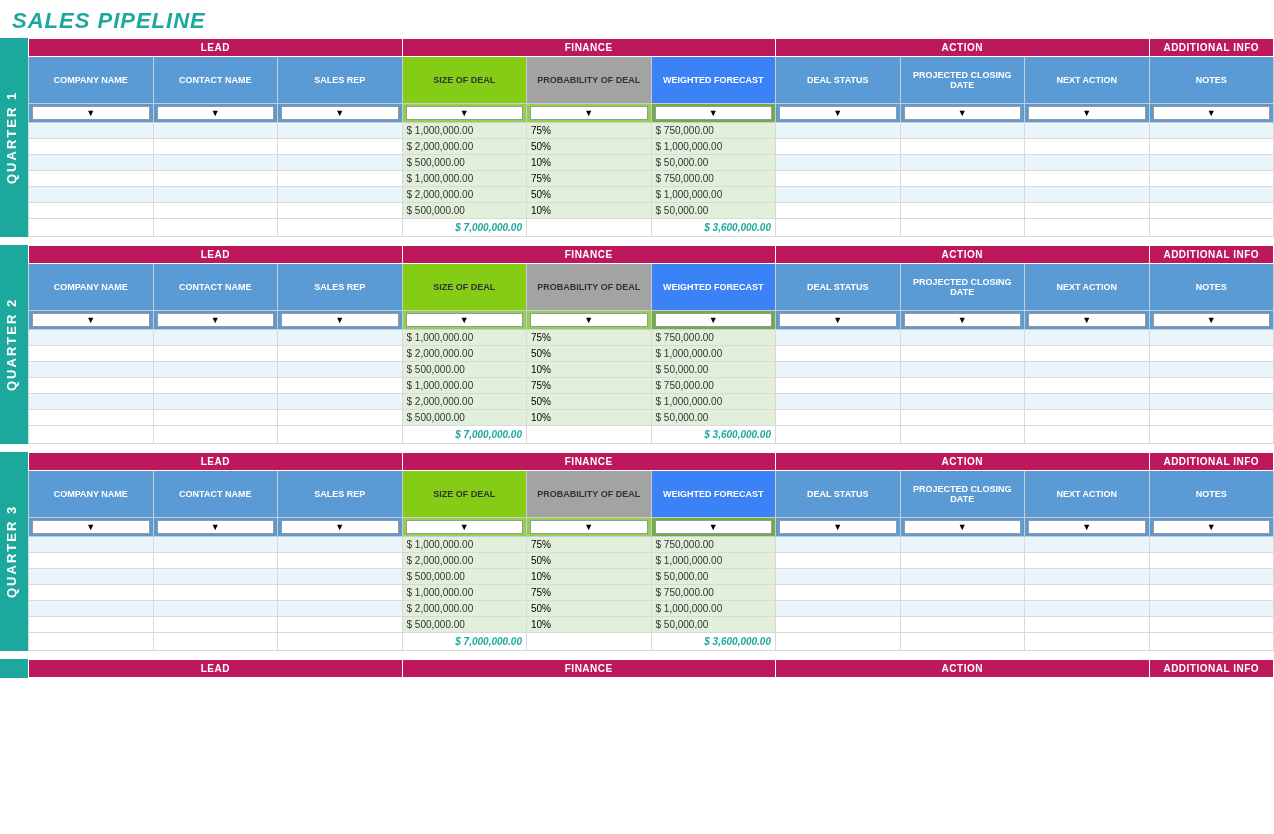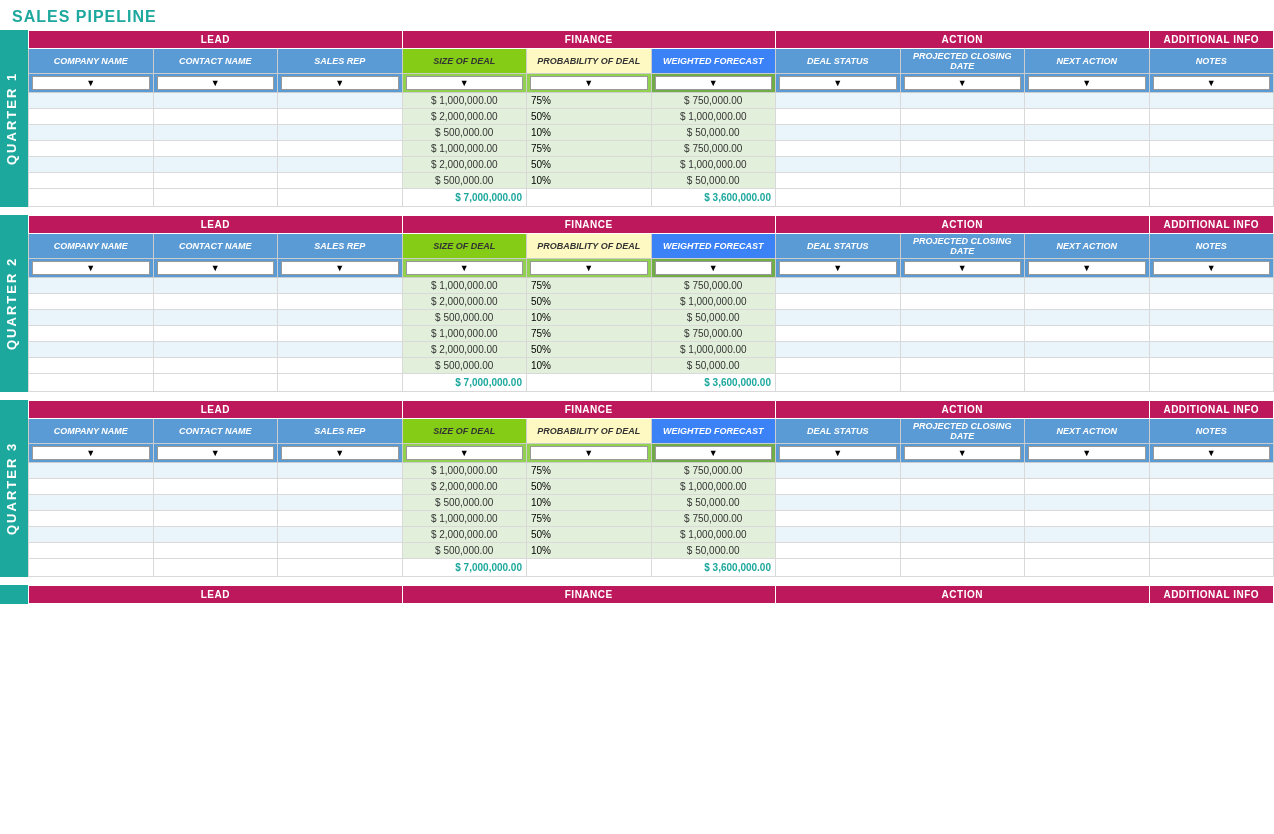--- a/index.html
+++ b/index.html
@@ -1,23 +1,24 @@
 <!DOCTYPE html>
 <html><head>
   <meta charset="utf-8">
   <style>
     * { margin: 0; padding: 0; box-sizing: border-box; }
     body { font-family: Arial, sans-serif; background: #fff; font-size: 11px; }
 
     .page-title {
-      font-size: 16px;
+      font-size: 22px;
       font-weight: bold;
       color: #1da89e;
       padding: 8px 8px 4px 12px;
       letter-spacing: 1px;
+      font-style: italic;
     }
 
     .quarter-block {
       margin: 0 0 8px 0;
       display: flex;
       flex-direction: row;
     }
 
     .quarter-label {
       background: #1da89e;
@@ -55,33 +56,32 @@
       letter-spacing: 0.5px;
     }
 
     
     .col-header-row th {
       background: #5b9bd5;
       color: #fff;
       font-weight: bold;
       font-size: 9px;
       text-align: center;
-      padding: 2px 2px;
+      padding: 13px 2px;
       border: 1px solid #ccc;
       vertical-align: middle;
-      font-style: italic;
     }
 
     .col-header-row th.size-col {
       background: #84cc16;
       color: #333;
     }
 
     .col-header-row th.prob-col {
-      background: #fef9c3;
+      background: #a3a3a3;
       color: #333;
     }
 
     .col-header-row th.weighted-col {
       background: #3b82f6;
     }
 
     
     .filter-row td {
       background: #5b9bd5;
@@ -120,38 +120,39 @@
 
     .data-row:nth-child(odd) td {
       background: #eaf4fb;
     }
 
     .data-row:nth-child(even) td {
       background: #fff;
     }
 
     .data-row td.money {
-      text-align: center;
+      text-align: left;
       color: #333;
     }
 
     .data-row td.pct {
     }
 
     .data-row td.light-green-bg {
       background: #e2efda !important;
     }
 
     
     .total-row td {
       background: #fff;
       border: 1px solid #d9d9d9;
       padding: 3px 4px;
       font-weight: bold;
       font-size: 10px;
+      font-style: italic;
     }
 
     .total-row td.money {
       text-align: right;
       color: #1da89e;
     }
   </style>
 </head>
 <body>
 

